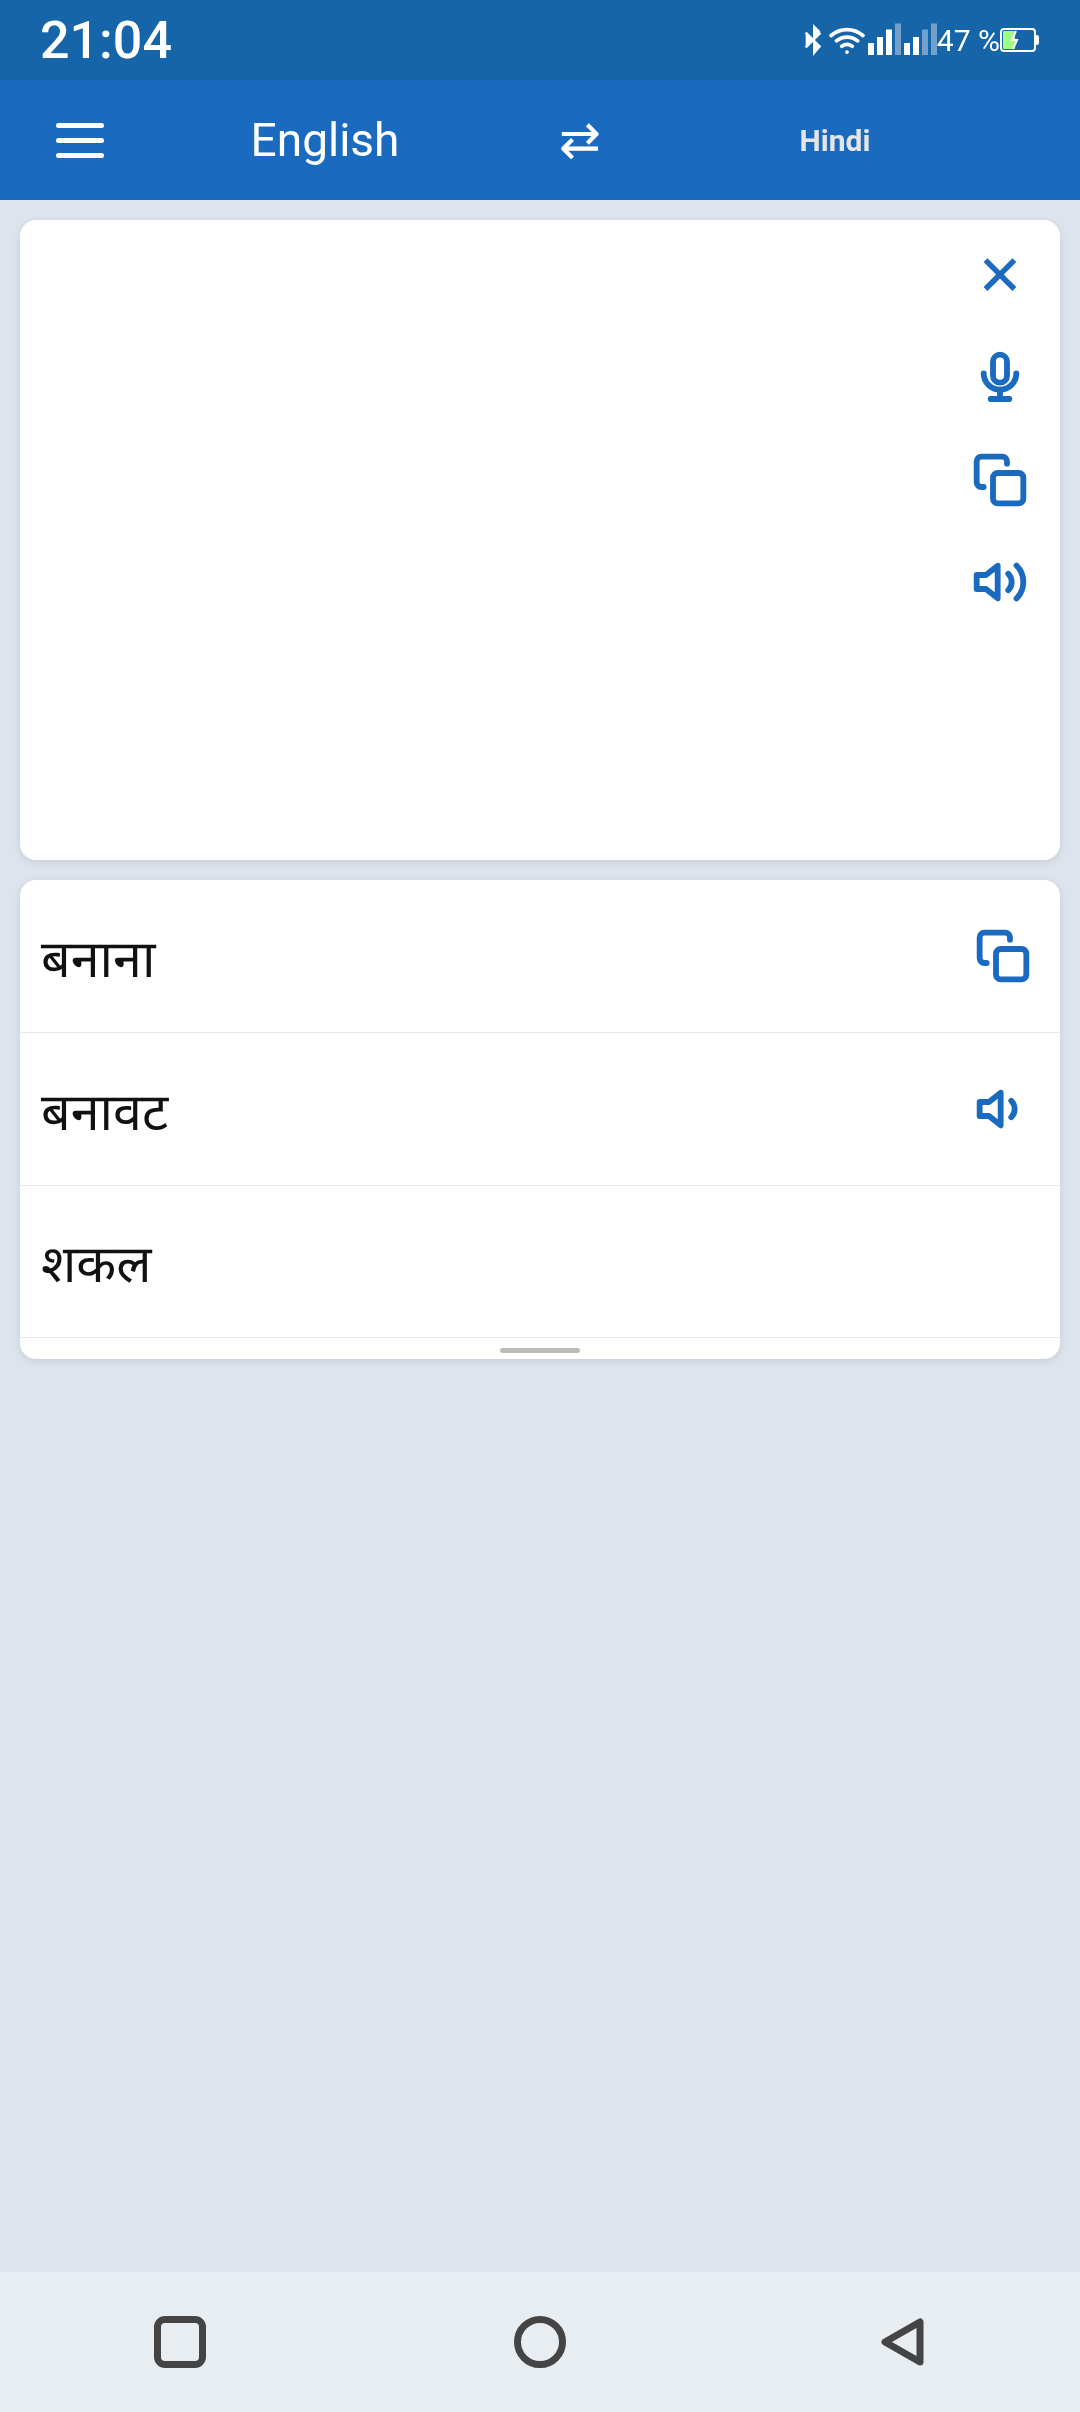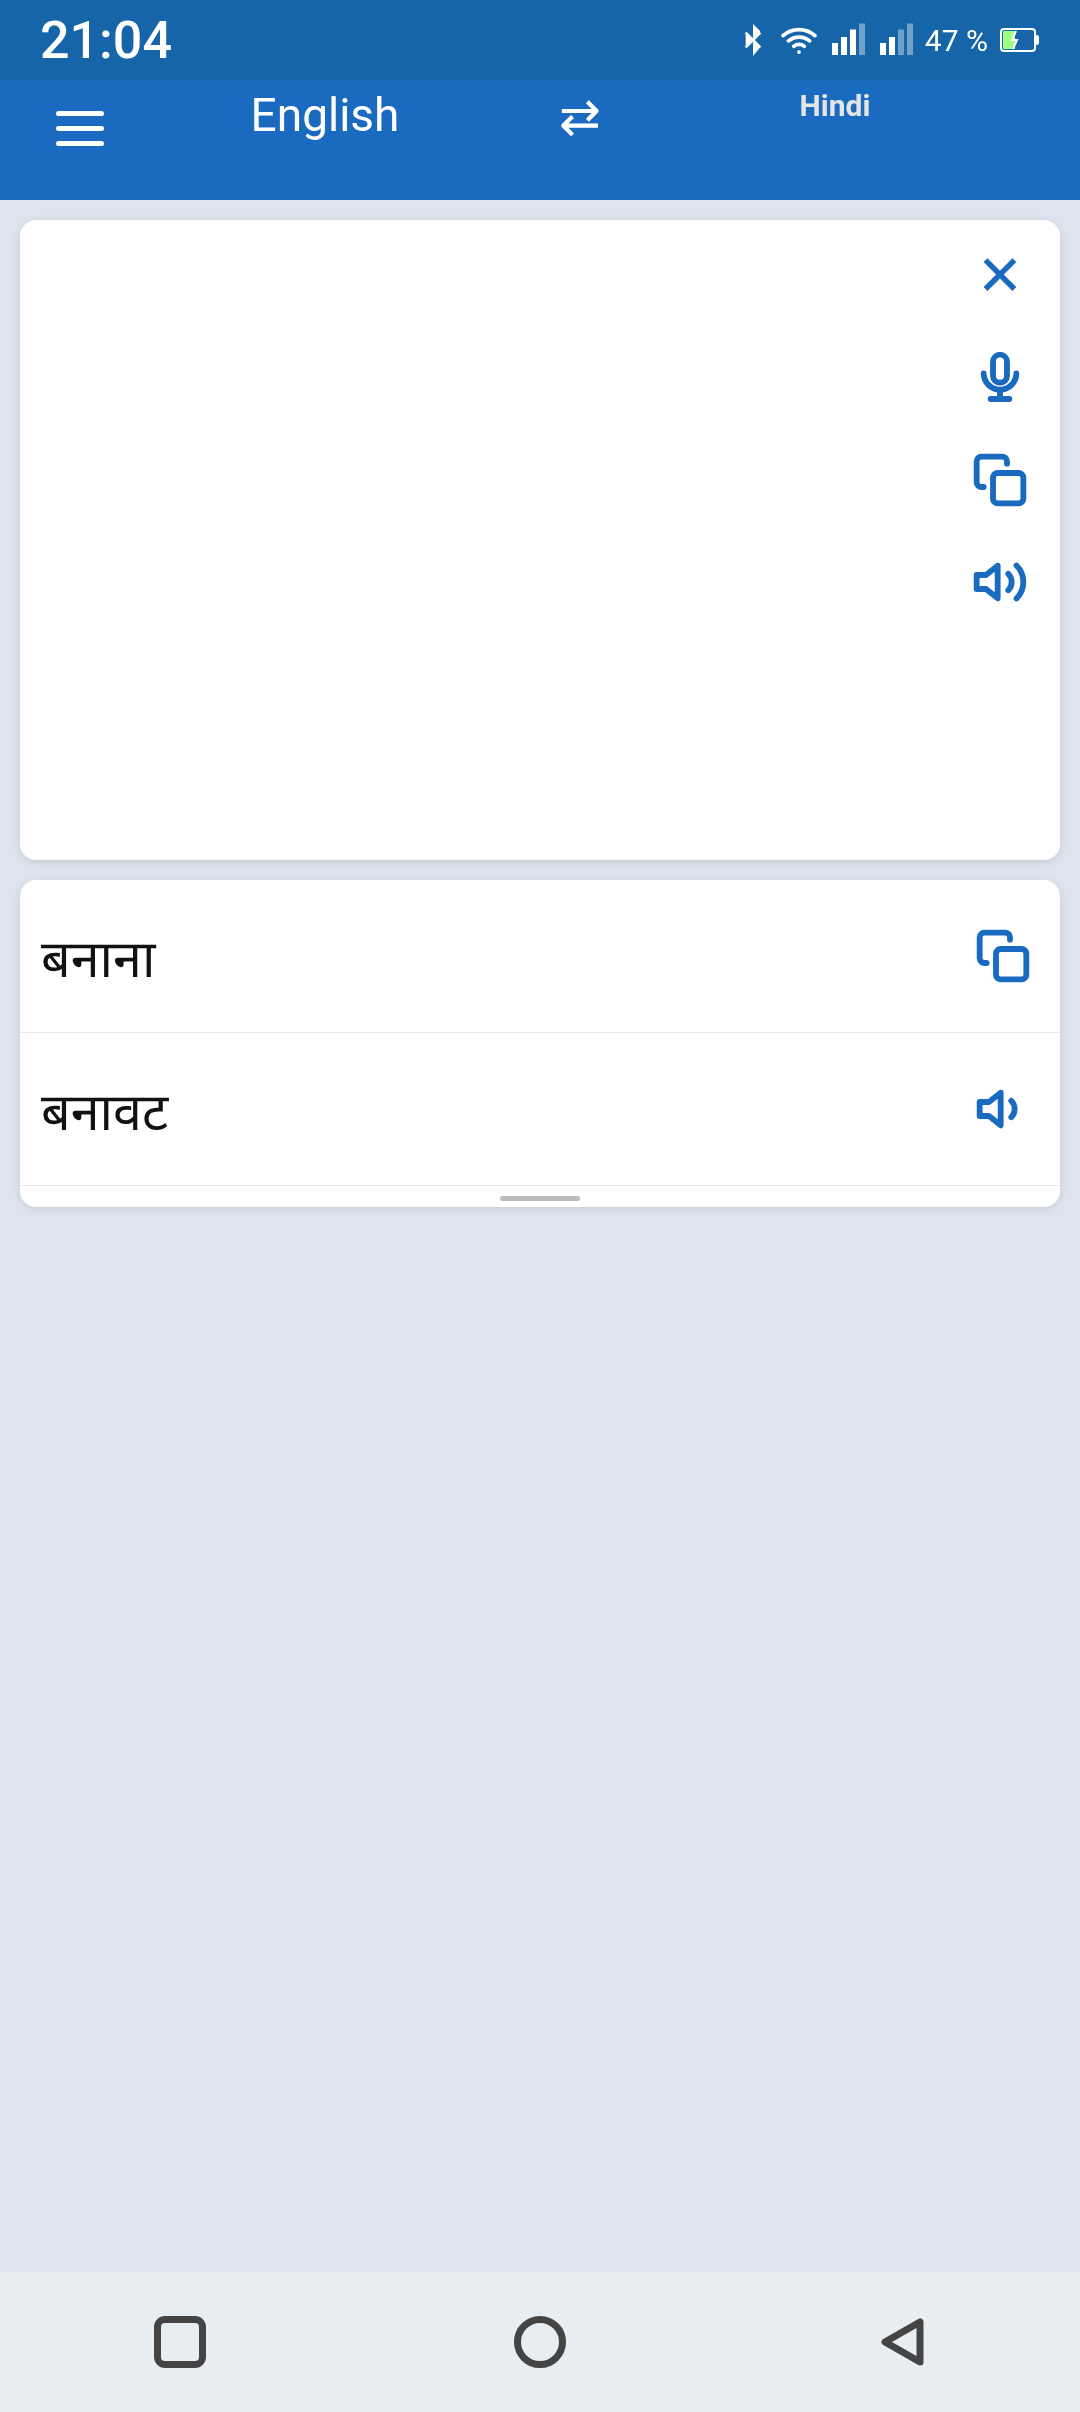--- a/index.html
+++ b/index.html
@@ -31,40 +31,40 @@
 
     .status-time {
       color: white;
       font-size: 52px;
       font-weight: 500;
     }
 
     .status-icons {
       display: flex;
       align-items: center;
-      gap: 12px;
+      gap: 0;
     }
 
     .status-icons span {
       color: white;
       font-size: 30px;
     }
 
     .battery-text {
       color: white;
       font-size: 30px;
     }
 
     
     .toolbar {
       width: 100%;
       height: 120px;
       background-color: #1a6bbf;
       display: flex;
-      align-items: flex-start;
+      align-items: center;
       padding: 8px 40px;
       gap: 0;
     }
 
     .hamburger-btn {
       width: 80px;
       height: 80px;
       display: flex;
       flex-direction: column;
       justify-content: center;
@@ -346,20 +346,23 @@
       <button class="action-btn" title="Speak">
         <svg class="icon" viewBox="0 0 24 24">
           <polygon points="11,5 6,9 2,9 2,15 6,15 11,19" stroke="#1a6bbf" stroke-width="2.5" fill="none"></polygon>
           <path d="M15.54 8.46a5 5 0 0 1 0 7.07" stroke="#1a6bbf" stroke-width="2.5" fill="none"></path>
         </svg>
       </button>
     </div>
 
 
 
+    <div class="translation-item">
+      <span class="translation-text">शकल</span>
+    </div>
 
 
     <div style="display:flex; justify-content:center; padding:10px 0 6px 0;">
       <div style="width:80px; height:5px; background:#bbb; border-radius:3px;"></div>
     </div>
 
   </div>
 
 </div>
 

